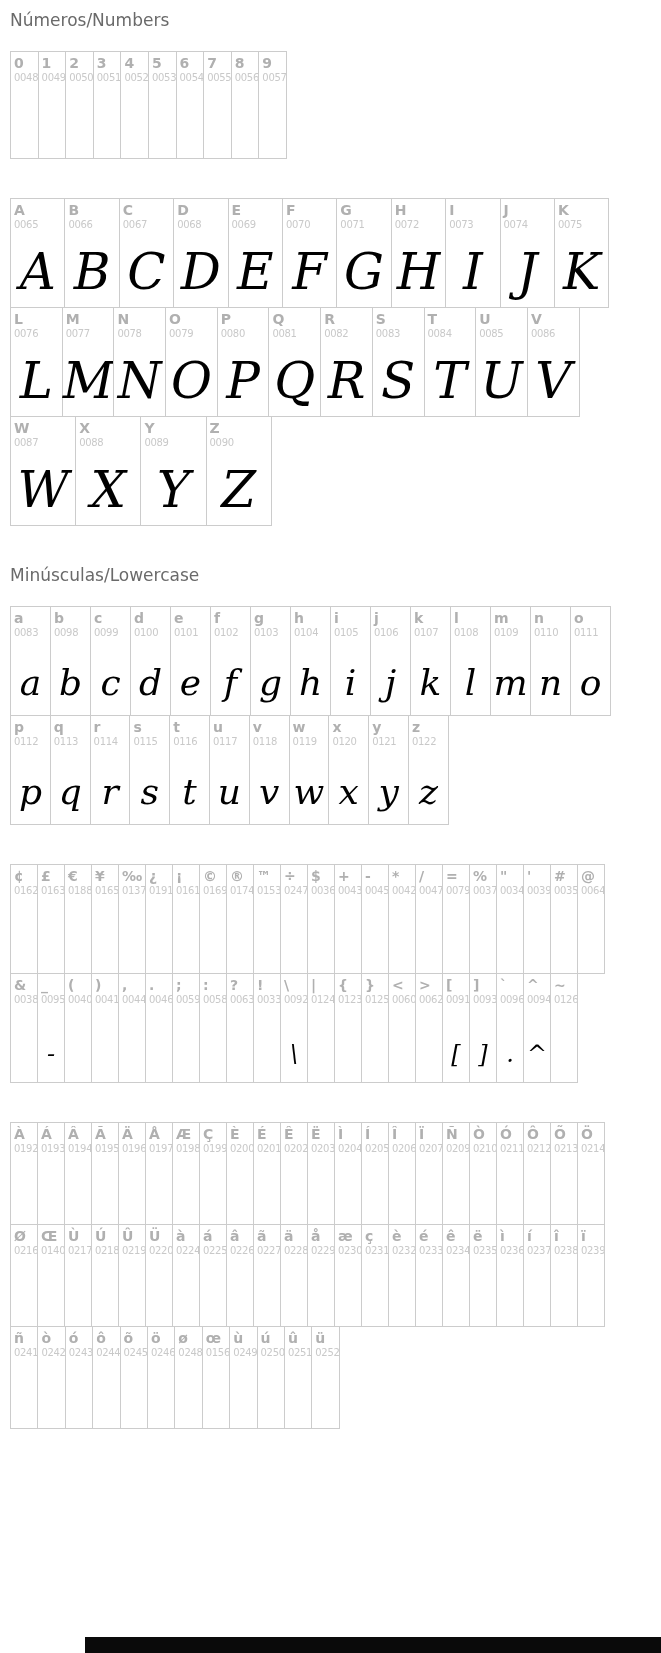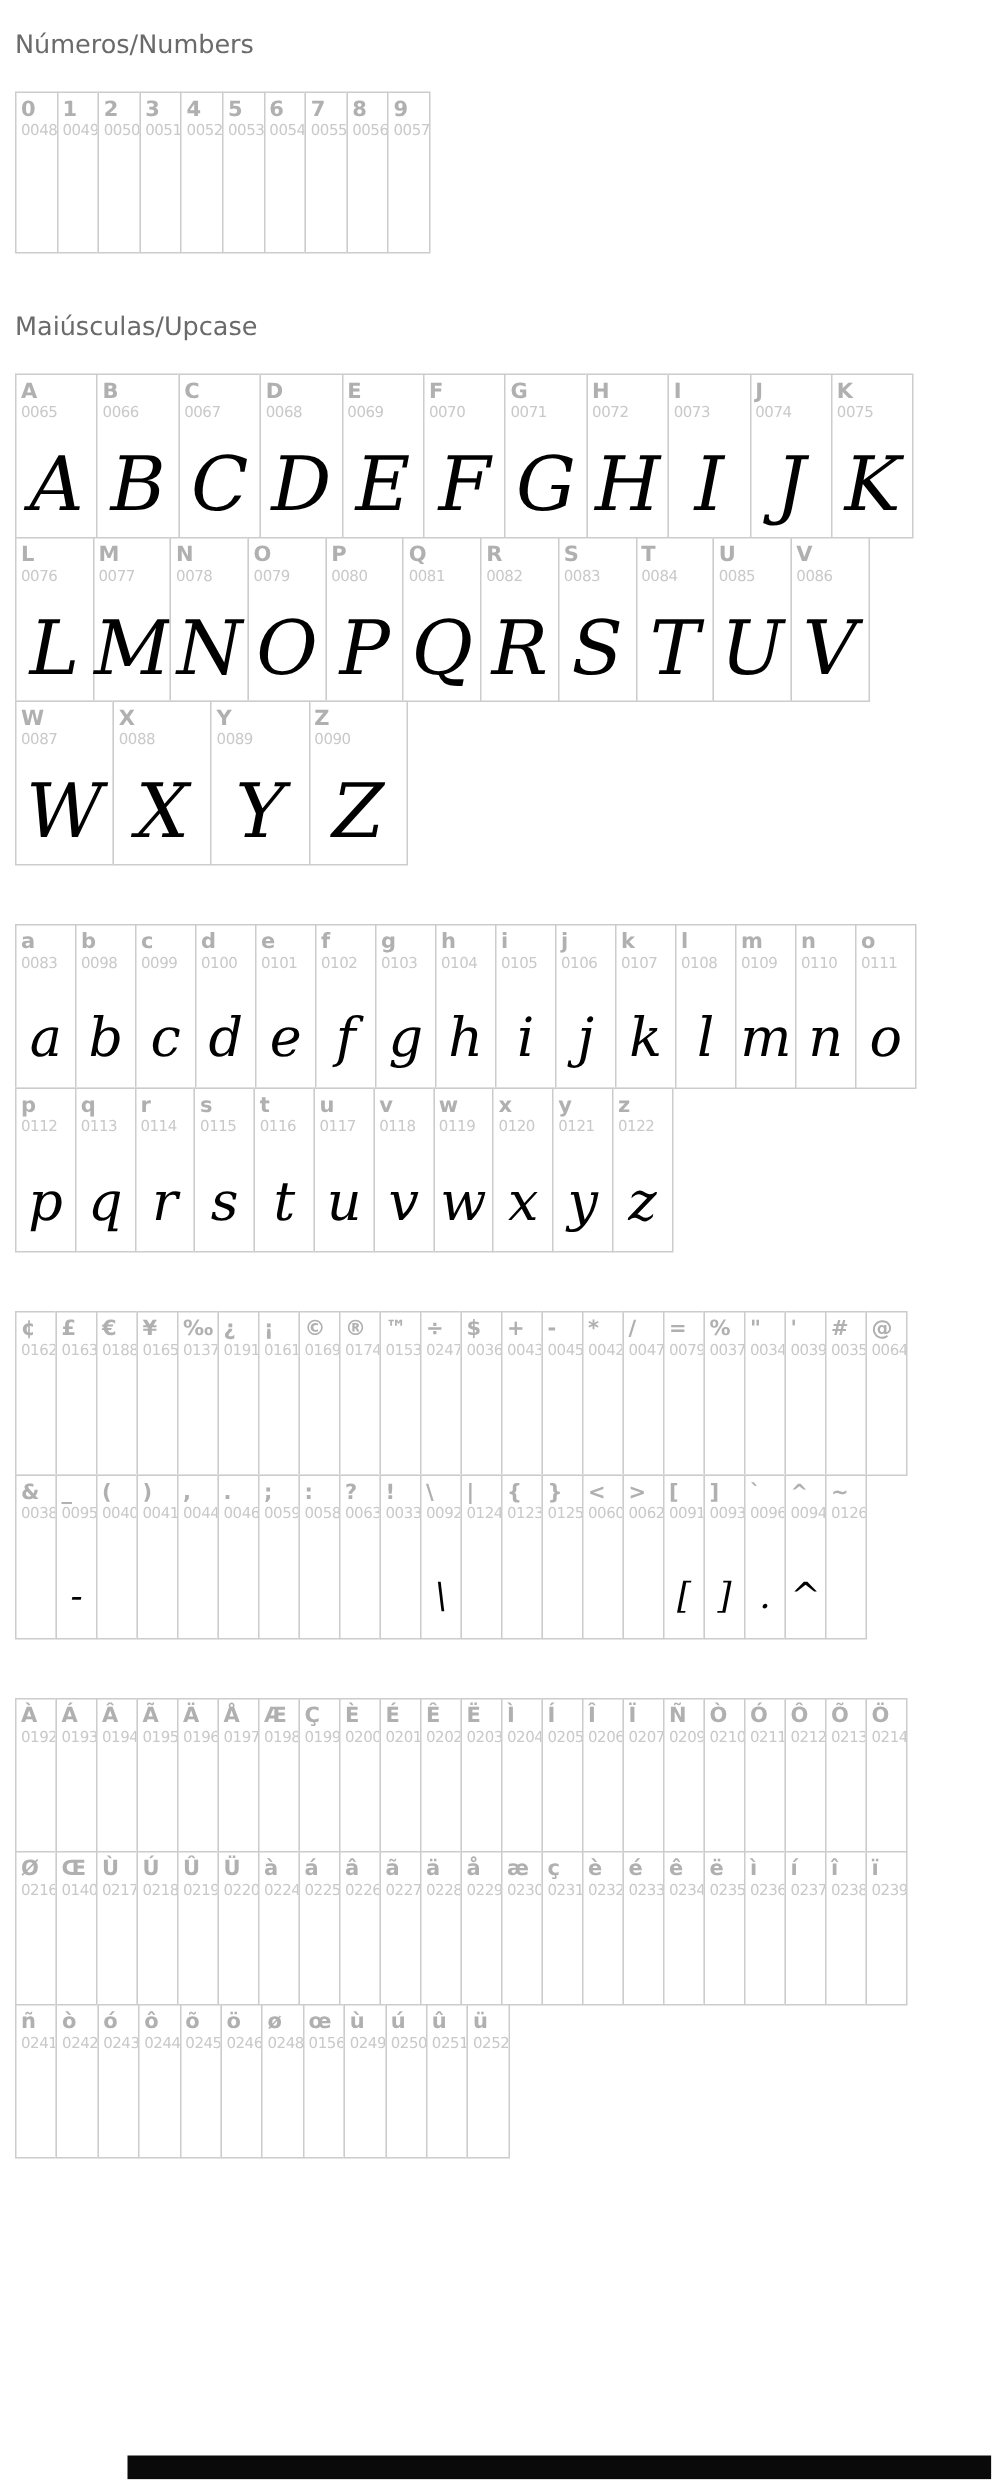--- a/index.html
+++ b/index.html
@@ -1,20 +1,20 @@
 <!DOCTYPE html>
 <html><head>
 <meta charset="utf-8">
 <style>
   html,body{margin:0;padding:0;background:#fff;}
   #page{
     position:relative;
     width:661px;height:1653px;
     box-sizing:border-box;
-    padding:20px 0 0 10px;
+    padding:10px 0 0 10px;
     background:#fff;
     overflow:hidden;
     font-family:"DejaVu Sans",sans-serif;
   }
   .section{margin-bottom:39px;}
   .section-title{
     font:400 17px/20px "DejaVu Sans",sans-serif;
     color:#6a6a6a;
     margin:0 0 21px 0;
   }
@@ -146,21 +146,20 @@
               <div class="cell-head">
                 <span class="char-label">9</span>
                 <span class="char-code">0057</span>
               </div>
               <div class="glyph"></div>
             </div>
           </div>
         </div>
       </div>
       <div class="section sec-upcase">
-        <div class="section-title">Maiúsculas/Upcase</div>
         <div class="char-table">
           <div class="row row0">
             <div class="cell">
               <div class="cell-head">
                 <span class="char-label">A</span>
                 <span class="char-code">0065</span>
               </div>
               <div class="glyph">A</div>
             </div>
             <div class="cell">
@@ -339,20 +338,21 @@
               <div class="cell-head">
                 <span class="char-label">Z</span>
                 <span class="char-code">0090</span>
               </div>
               <div class="glyph">Z</div>
             </div>
           </div>
         </div>
       </div>
       <div class="section sec-lowercase">
+        <div class="section-title">Minúsculas/Lowercase</div>
         <div class="char-table">
           <div class="row row0">
             <div class="cell">
               <div class="cell-head">
                 <span class="char-label">a</span>
                 <span class="char-code">0083</span>
               </div>
               <div class="glyph">a</div>
             </div>
             <div class="cell">

